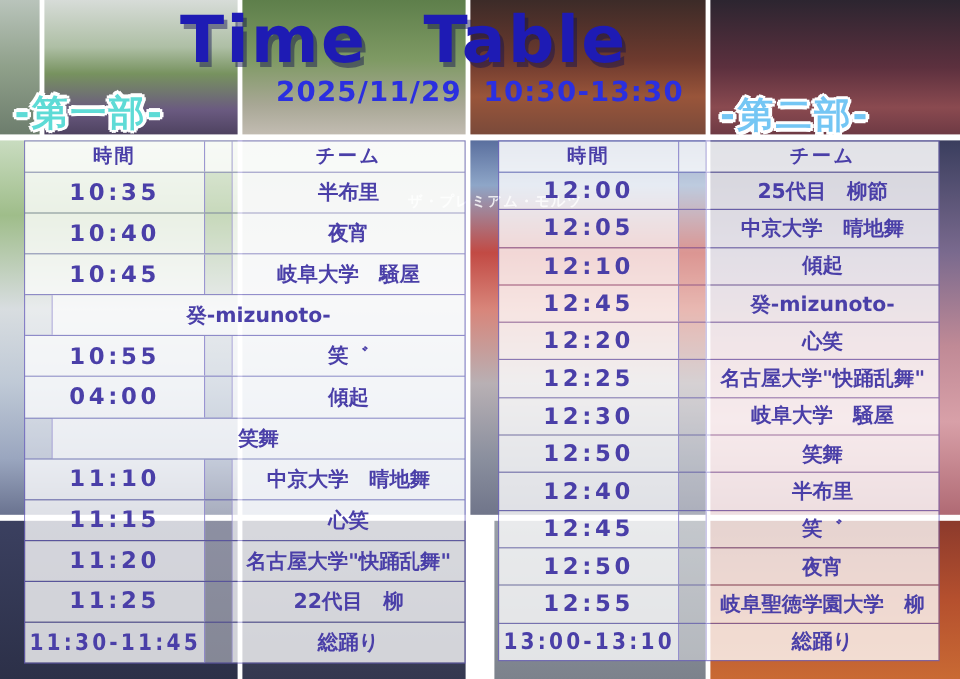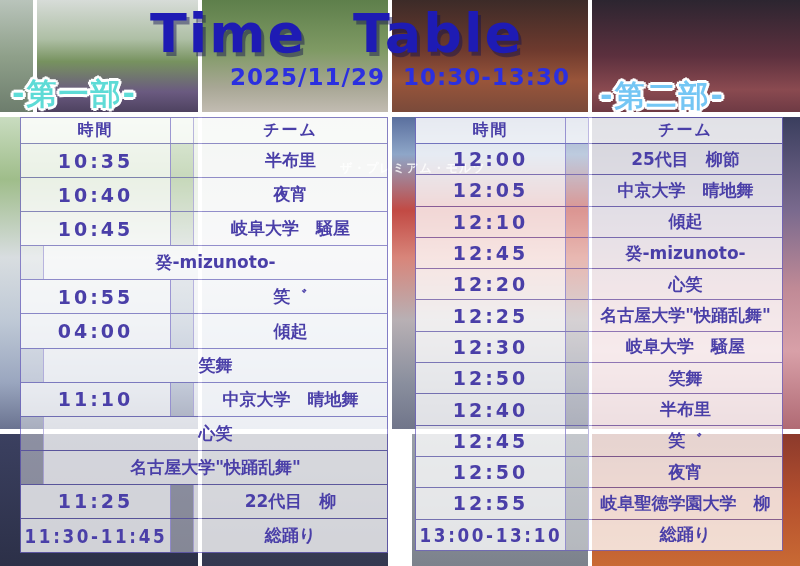--- a/index.html
+++ b/index.html
@@ -159,26 +159,32 @@
     <div class="trow">
       <div class="cell time">
         <span>11:10</span>
       </div>
       <div class="gap"></div>
       <div class="cell team">
         <span>中京大学　晴地舞</span>
       </div>
     </div>
     <div class="trow">
+      <div class="cell time">
+        <span>11:15</span>
+      </div>
       <div class="gap"></div>
       <div class="cell team">
         <span>心笑</span>
       </div>
     </div>
     <div class="trow">
+      <div class="cell time">
+        <span>11:20</span>
+      </div>
       <div class="gap"></div>
       <div class="cell team">
         <span>名古屋大学"快踊乱舞"</span>
       </div>
     </div>
     <div class="trow">
       <div class="cell time">
         <span>11:25</span>
       </div>
       <div class="gap"></div>

